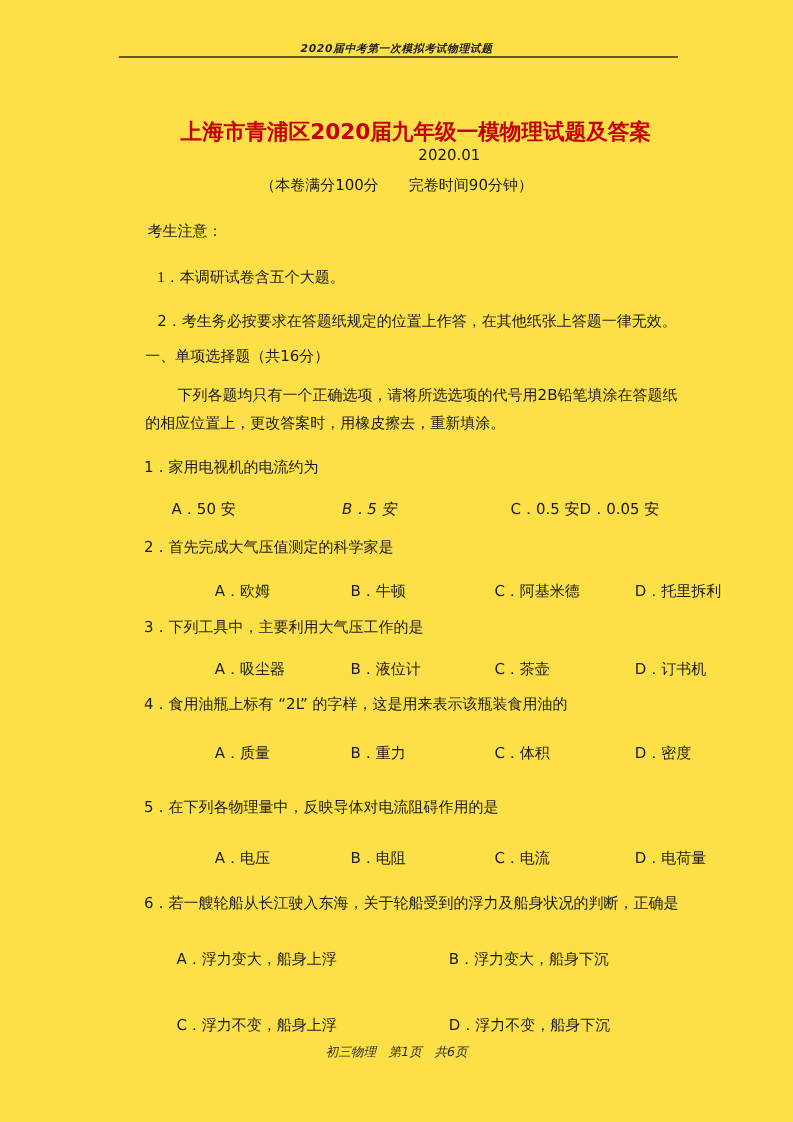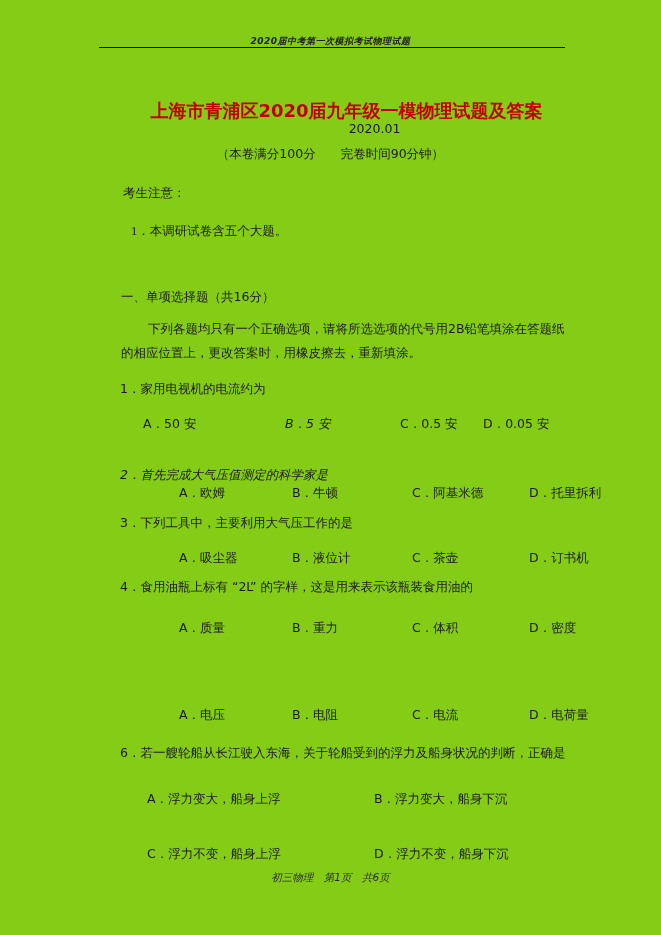--- a/index.html
+++ b/index.html
@@ -1,20 +1,20 @@
 <!DOCTYPE html>
 <html><head>
 <meta charset="utf-8">
 <style>
   html, body { margin: 0; padding: 0; background: #ffffff; }
   .page {
     position: relative;
     width: 661px;
     height: 935px;
-    background: #84cc16;
+    background: #fde047;
     font-family: "DejaVu Sans", sans-serif;
     color: #1b1b1b;
     font-size: 12.5px;
     overflow: hidden;
   }
   .abs { position: absolute; white-space: nowrap; line-height: 14px; }
   .center { left: 0; width: 661px; text-align: center; }
 
   .header-text {
     top: 34px;
@@ -44,38 +44,38 @@
 
   .notice-heading { left: 123px; top: 186px; }
   .notice-item-1 { left: 131px; top: 224px; font-family: Liberation Serif, serif; }
   .notice-item-2 { left: 131px; top: 261px; }
   .section-title { left: 121px; top: 290px; }
   .instr-1 { left: 148px; top: 322px; }
   .instr-2 { left: 121px; top: 346px; }
 
   .q-text { left: 120px; }
   .q1-text { top: 382px; }
-  .q2-text { top: 468px; font-style: italic; }
+  .q2-text { top: 449px; }
   .q3-text { top: 516px; }
   .q4-text { top: 580px; }
   .q5-text { top: 666px; }
   .q6-text { top: 746px; }
 
   .opts {
     position: absolute;
     left: 123px;
     display: flex;
     white-space: nowrap;
     line-height: 14px;
   }
   .opts > span { display: block; }
   .opts-q1 { padding-left: 20px; top: 417px; }
   .opts-q1 > span:nth-child(1) { width: 142px; }
   .opts-q1 > span:nth-child(2) { width: 115px; font-style: italic; }
-  .opts-q1 > span:nth-child(3) { width: 83px; }
+  .opts-q1 > span:nth-child(3) { width: 83px; text-align: right; }
   .opts-std > span:nth-child(1) { width: 113px; margin-left: 32px; }
   .opts-std > span:nth-child(2) { width: 120px; }
   .opts-std > span:nth-child(3) { width: 117px; }
   .opts-std { padding-left: 24px; }
   .opts-q2 { top: 486px; }
   .opts-q3 { top: 551px; }
   .opts-q4 { top: 621px; justify-content: flex-end; }
   .opts-q5 { top: 708px; }
   .opts-2col { padding-left: 24px; }
   .opts-2col > span:nth-child(1) { width: 227px; }
@@ -96,20 +96,21 @@
 
   <div class="abs center header-text">2020届中考第一次模拟考试物理试题</div>
   <div class="header-rule"></div>
 
   <h1 class="abs center doc-title">上海市青浦区2020届九年级一模物理试题及答案</h1>
   <div class="abs center date-line">2020.01</div>
   <div class="abs center exam-info">（本卷满分100分　　完卷时间90分钟）</div>
 
   <div class="abs notice-heading">考生注意：</div>
   <div class="abs notice-item-1">1．本调研试卷含五个大题。</div>
+  <div class="abs notice-item-2">2．考生务必按要求在答题纸规定的位置上作答，在其他纸张上答题一律无效。</div>
 
   <div class="abs section-title">一、单项选择题（共16分）</div>
   <div class="abs instr-1">下列各题均只有一个正确选项，请将所选选项的代号用2B铅笔填涂在答题纸</div>
   <div class="abs instr-2">的相应位置上，更改答案时，用橡皮擦去，重新填涂。</div>
 
   <div class="abs q-text q1-text">1．家用电视机的电流约为</div>
   <div class="opts opts-q1">
     <span>A．50 安</span>
     <span>B．5 安</span>
     <span>C．0.5 安</span>
@@ -133,20 +134,21 @@
   </div>
 
   <div class="abs q-text q4-text">4．食用油瓶上标有 “2L” 的字样，这是用来表示该瓶装食用油的</div>
   <div class="opts opts-std opts-q4">
     <span>A．质量</span>
     <span>B．重力</span>
     <span>C．体积</span>
     <span>D．密度</span>
   </div>
 
+  <div class="abs q-text q5-text">5．在下列各物理量中，反映导体对电流阻碍作用的是</div>
   <div class="opts opts-std opts-q5">
     <span>A．电压</span>
     <span>B．电阻</span>
     <span>C．电流</span>
     <span>D．电荷量</span>
   </div>
 
   <div class="abs q-text q6-text">6．若一艘轮船从长江驶入东海，关于轮船受到的浮力及船身状况的判断，正确是</div>
   <div class="opts opts-2col opts-q6ab">
     <span>A．浮力变大，船身上浮</span>

